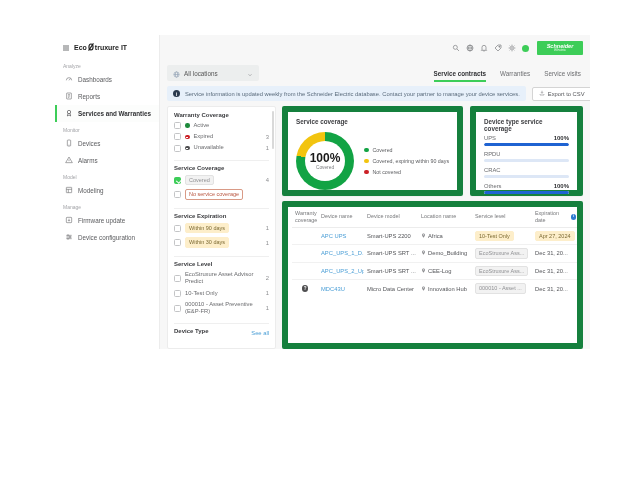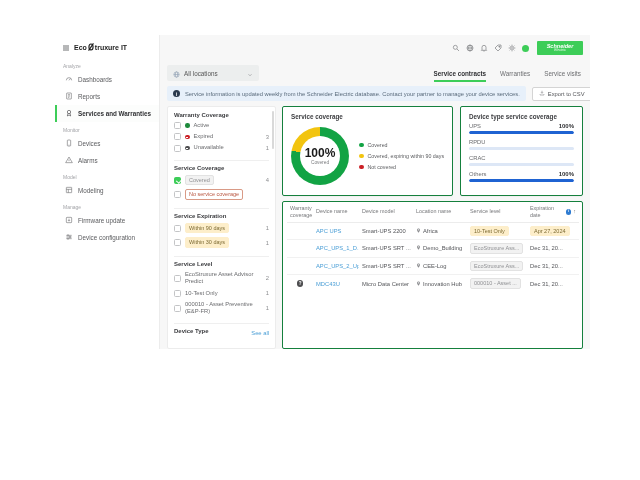--- a/index.html
+++ b/index.html
@@ -62,21 +62,21 @@
   .chip { display:inline-block; font-size:5.5px; padding:1px 3px; border-radius:2px; line-height:1.2; }
   .chip.gray { background:#f2f2f2; color:#8f9093; border:1px solid #e2e2e2; }
   .chip.red-outline { background:#fff; color:#b8553f; border:1px solid #d99a86; }
   .chip.warn { background:#fdeeca; color:#7c6a33; border:1px solid #fdeeca; }
   .ftr { display:flex; justify-content:space-between; align-items:center; margin-top:2px; }
   .see-all { font-size:5.8px; color:#4a9ed6; cursor:pointer; }
 
   
   .right-col { flex:1; display:flex; flex-direction:column; gap:5px; min-width:0; }
   .cards-row { display:flex; gap:7px; height:90px; }
-  .card { background:#fff; border:1px solid #15803d; border-radius:2px; box-shadow:0 1px 1px rgba(0,0,0,0.03); }
+  .card { background:#fff; border:6px solid #15803d; border-radius:2px; box-shadow:0 1px 1px rgba(0,0,0,0.03); }
   .card-title { font-size:6.3px; font-weight:bold; color:#3c3d40; }
 
   .donut-card { flex:1.1; padding:6px 8px; }
   .donut-wrap { display:flex; align-items:center; gap:10px; margin-top:7px; }
   .donut { width:58px; height:58px; border-radius:50%; position:relative; display:flex; align-items:center; justify-content:center; }
   .donut-hole { width:40px; height:40px; background:#fff; border-radius:50%; display:flex; flex-direction:column; align-items:center; justify-content:center; }
   .donut-val { font-size:12px; font-weight:bold; color:#1a1a1a; line-height:1; }
   .donut-sub { font-size:4.8px; color:#7a7b7e; margin-top:1px; }
   .legend { display:flex; flex-direction:column; gap:5px; }
   .legend-item { display:flex; align-items:center; gap:4px; }

